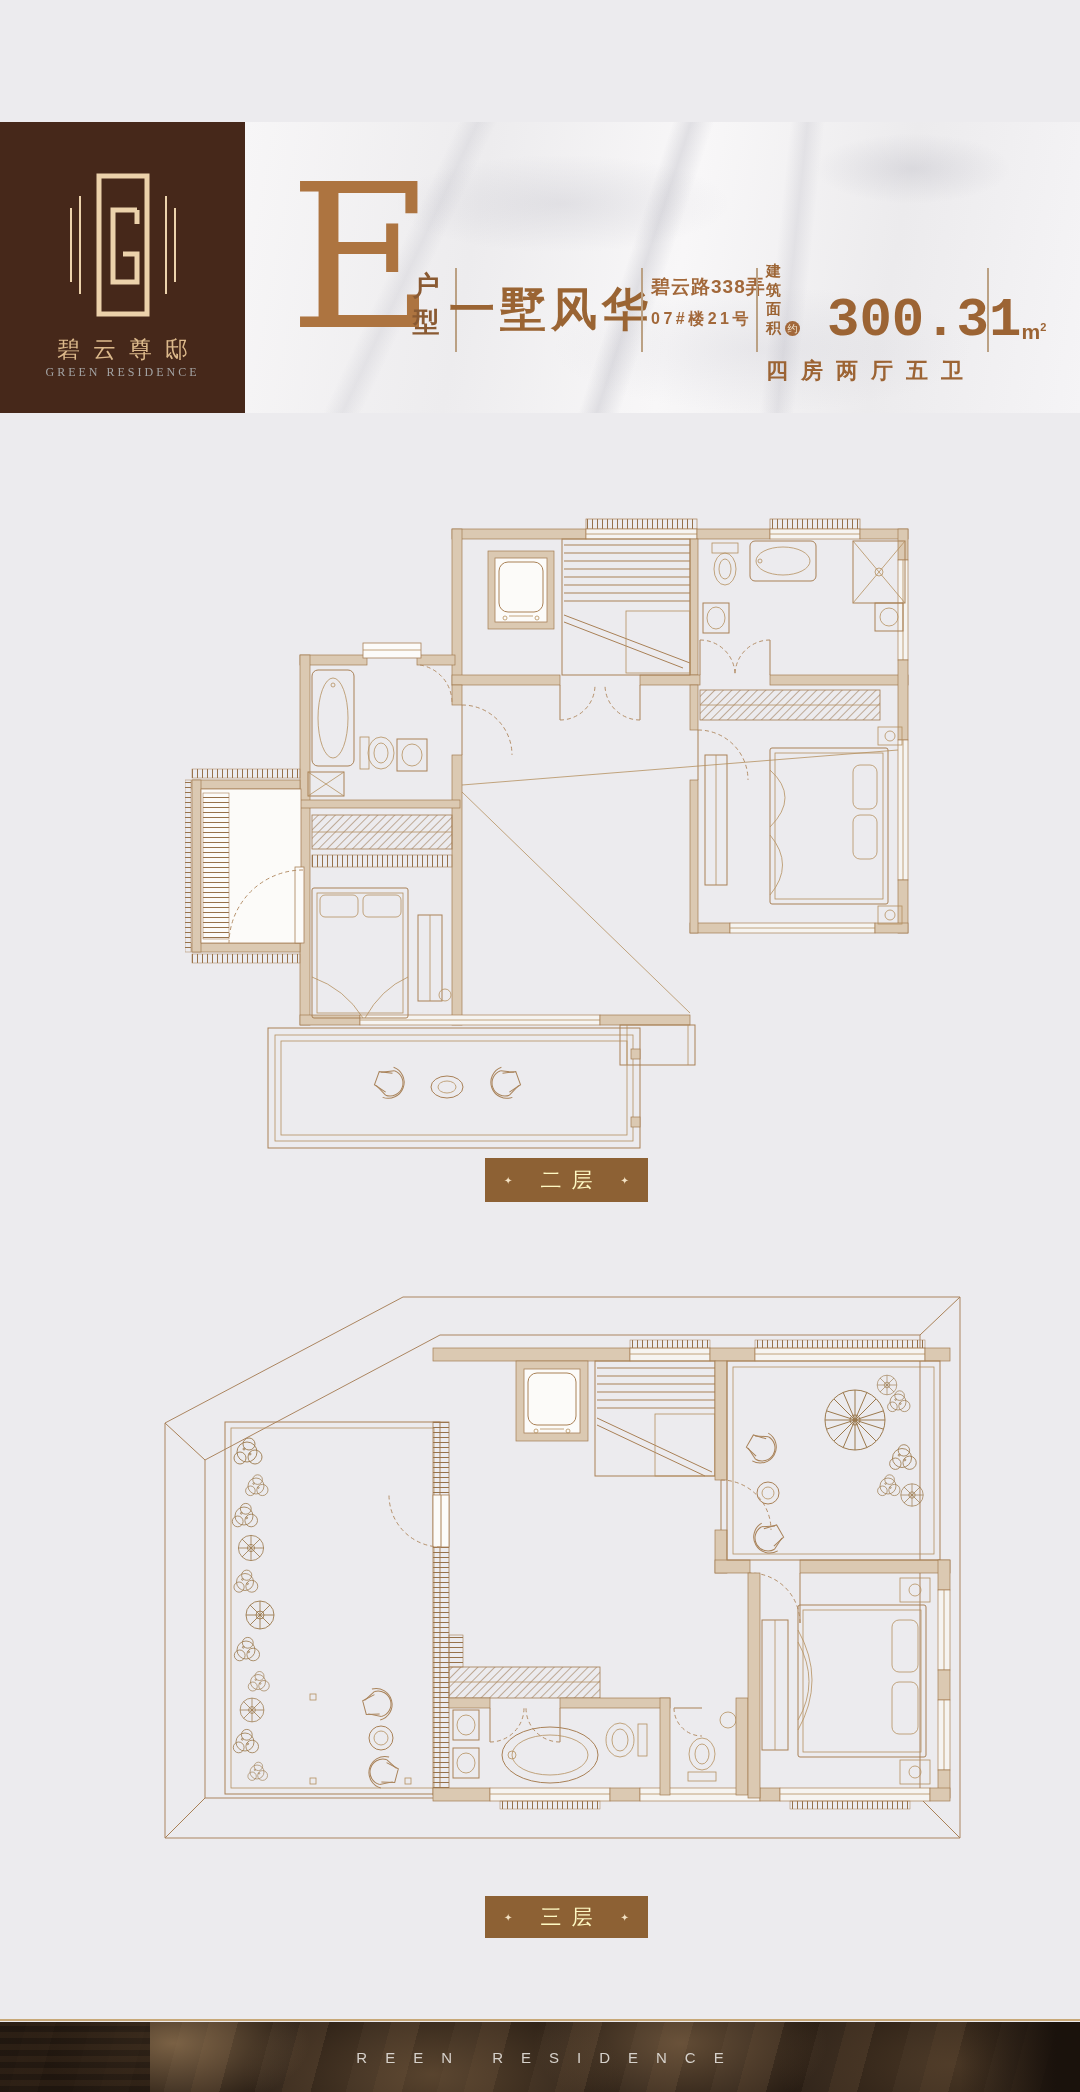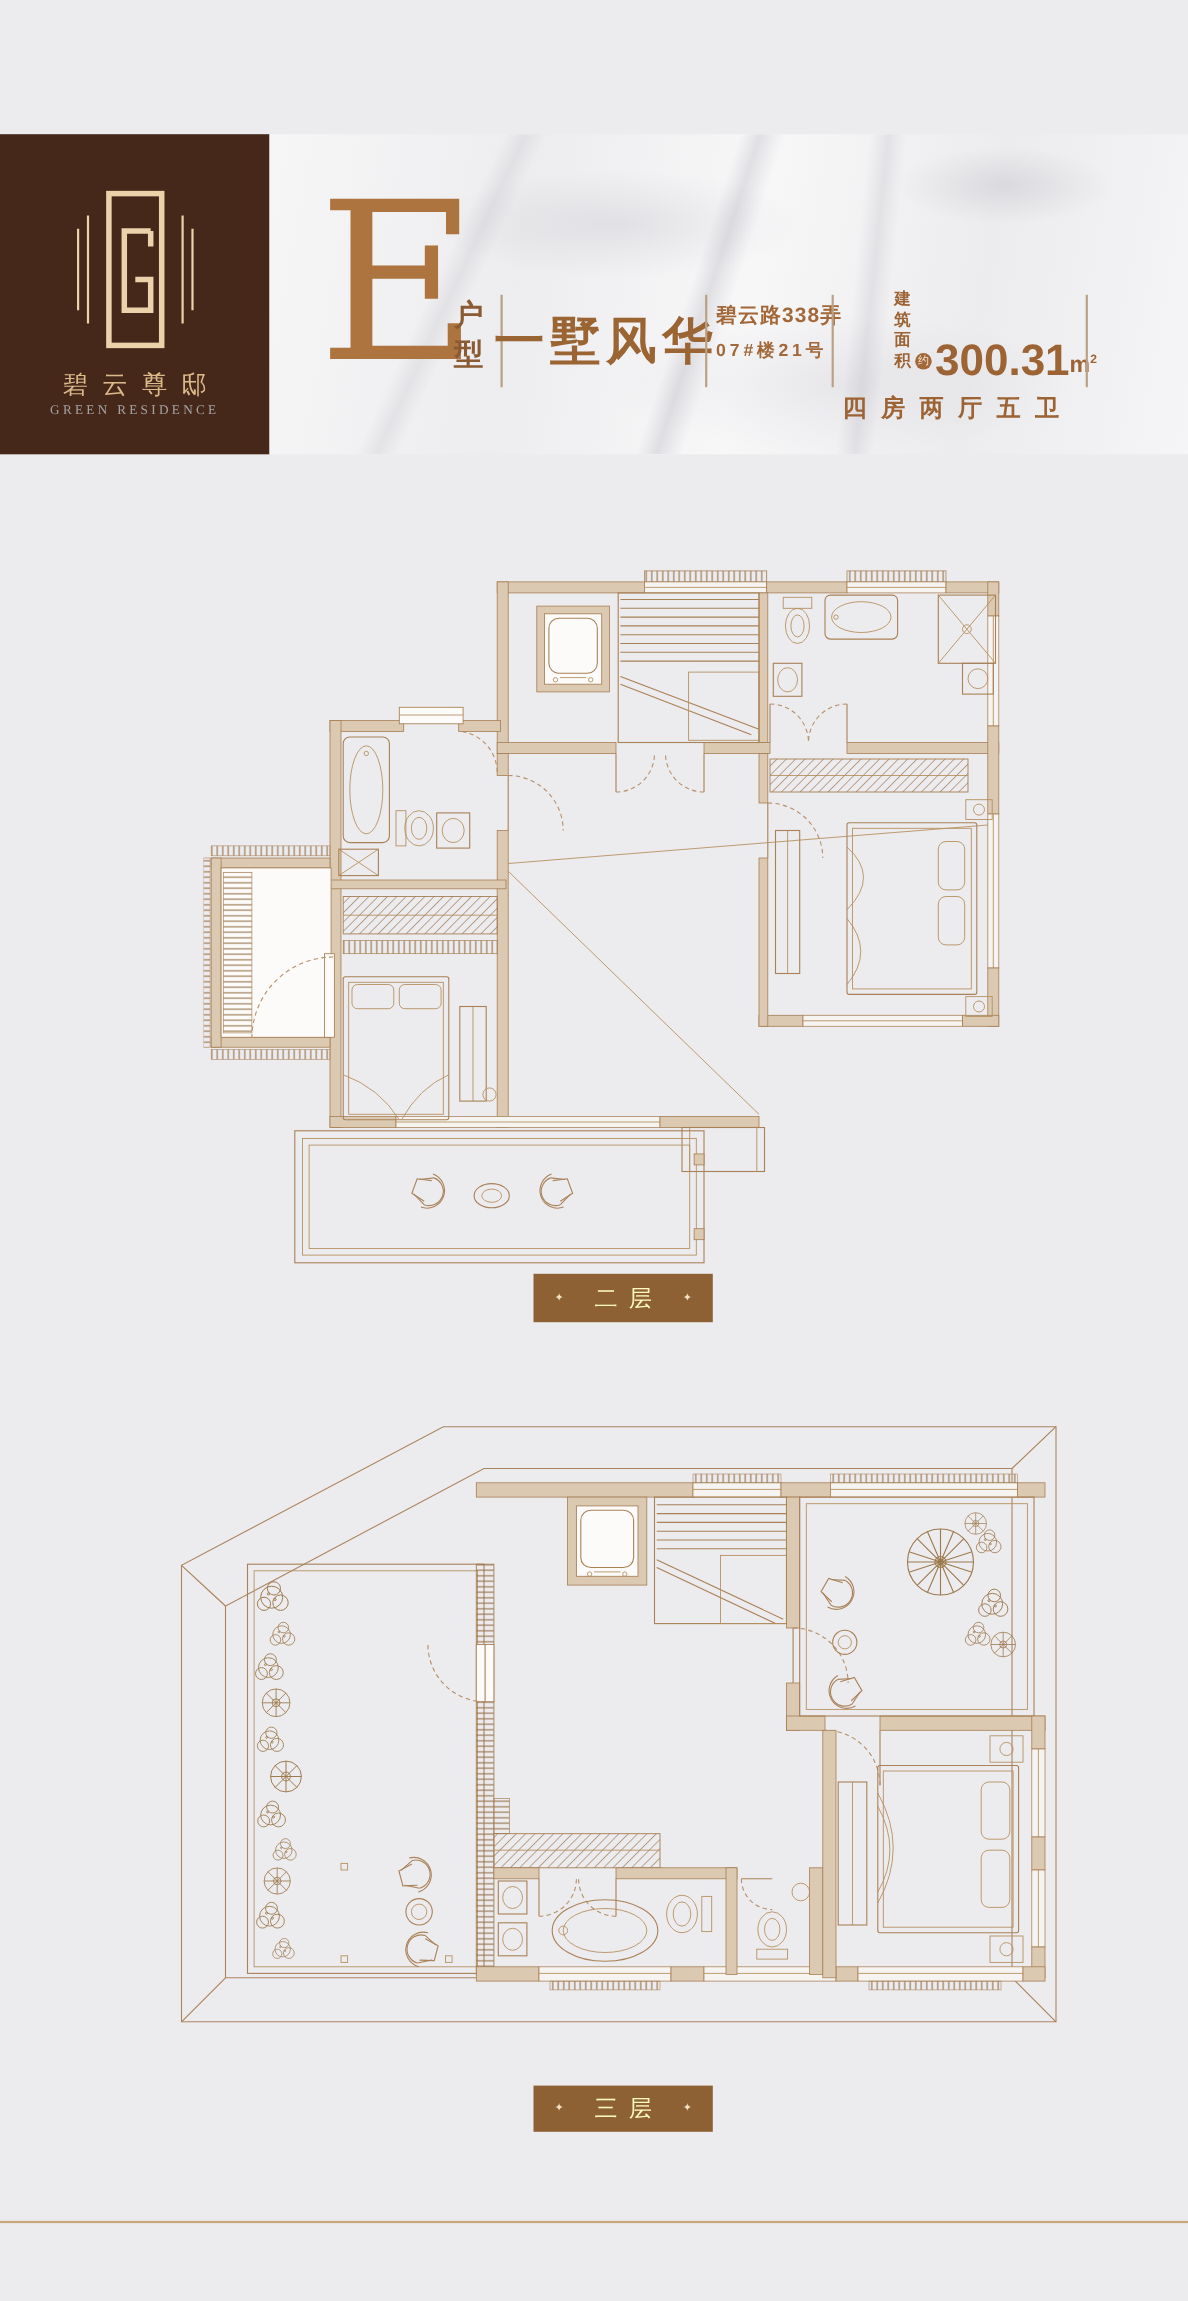--- a/index.html
+++ b/index.html
@@ -31,24 +31,24 @@
       font-family:"Liberation Serif","DejaVu Serif",serif;font-weight:bold;color:#8a5a32;font-size:27px;line-height:36px;}
   .vdiv{position:absolute;top:146px;height:84px;width:2px;background:#bba184;}
   .tagline{position:absolute;left:204px;top:157px;width:180px;
       font-family:Liberation Mono, monospace;font-weight:bold;color:#9a6433;
       font-size:46px;letter-spacing:5px;white-space:nowrap;}
   .addr{position:absolute;left:406px;top:152px;color:#a2683a;}
   .addr-l1{font-size:19px;font-weight:bold;letter-spacing:1px;}
   .addr-l2{font-size:16px;font-weight:bold;letter-spacing:3.5px;margin-top:9px;}
   .area{position:absolute;left:521px;top:140px;width:225px;color:#9c6434;}
   .area-row1{display:flex;align-items:flex-end;}
-  .area-label{font-size:15px;font-weight:bold;letter-spacing:1px;padding-bottom:10px;margin-left:47px;}
+  .area-label{font-size:15px;font-weight:bold;letter-spacing:1px;padding-bottom:10px;}
   .area-badge{width:15px;height:15px;border-radius:50%;background:#a2683a;color:#f4e7d2;font-size:10px;
       line-height:15px;text-align:center;margin:0 3px 12px 3px;flex:0 0 auto;}
-  .area-value{font-family:Liberation Sans, sans-serif;font-weight:bold;font-size:40px;line-height:1;}
+  .area-value{font-family:Liberation Mono, monospace;font-weight:bold;font-size:54px;line-height:1;margin-left:24px;}
   .area-unit{font-size:21px;font-weight:bold;padding-bottom:4px;}
   .area-unit sup{font-size:11px;}
   .area-row2{margin-top:8px;font-size:22px;font-weight:bold;letter-spacing:13px;white-space:nowrap;}
 
   
   .plan{position:absolute;}
   .plan-1{left:185px;top:515px;}
   .plan-2{left:150px;top:1290px;}
 
   .floor-label{position:absolute;left:485px;width:163px;height:44px;background:#8d6134;
@@ -498,14 +498,17 @@
       <line class="t2" x1="625" y1="330" x2="625" y2="460"></line>
   </svg>
 
   <div class="floor-label label-3f">
     <span class="bullet l">✦</span>
     <span class="txt">三层</span>
     <span class="bullet r">✦</span>
   </div>
 
   <div class="gold-line"></div>
+  <div class="footer">
+    <div class="footer-text">REEN RESIDENCE</div>
+  </div>
 
 </div>
 
 </body></html>

